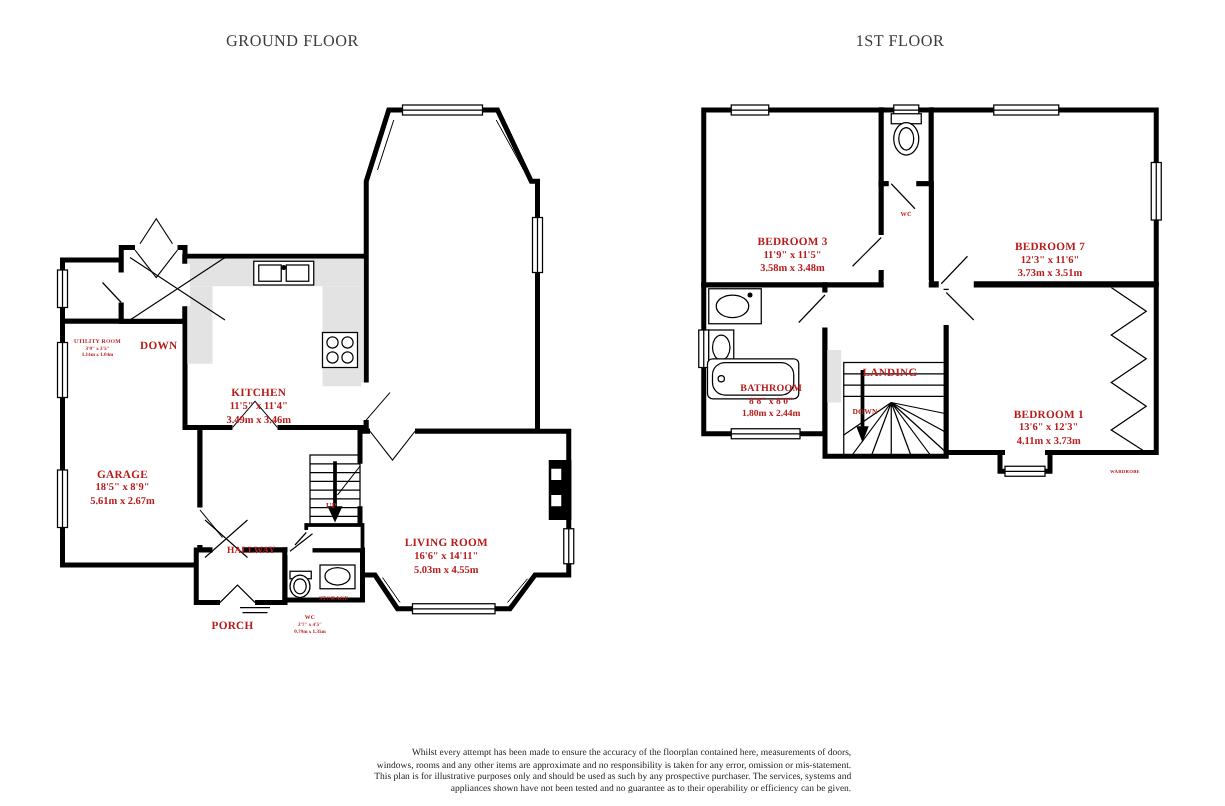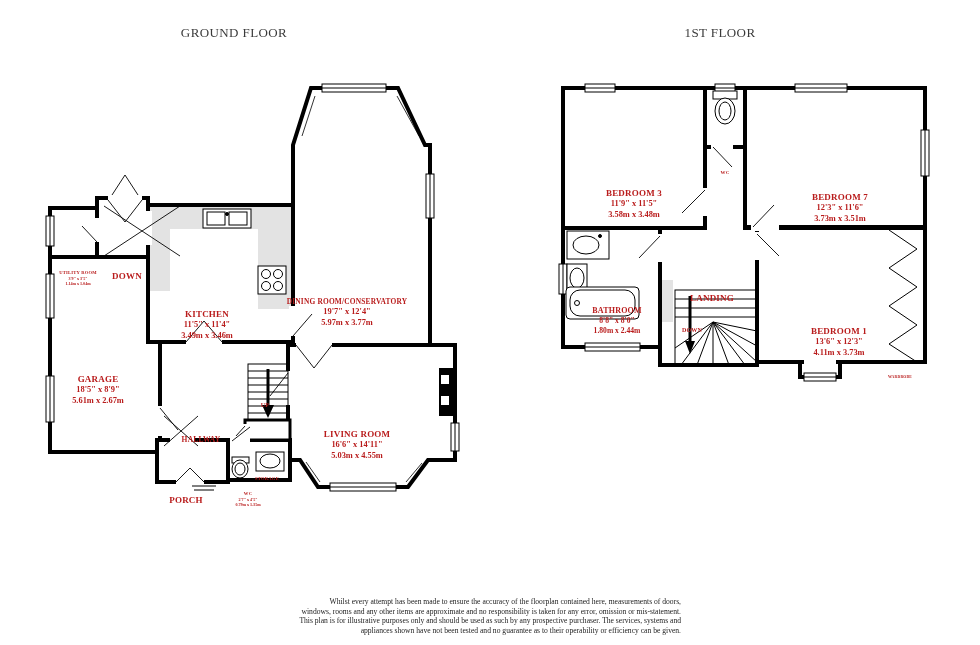--- a/index.html
+++ b/index.html
@@ -222,25 +222,20 @@
     <div class="dm">1.14m x 1.04m</div>
   </div>
   <div class="lbl" style="left:127px;top:223px">
     <div class="nm">DOWN</div>
   </div>
   <div class="lbl" style="left:207px;top:261px">
     <div class="nm">KITCHEN</div>
     <div class="dm">11'5" x 11'4"</div>
     <div class="dm">3.49m x 3.46m</div>
   </div>
-  <div class="lbl longname" style="left:347px;top:249px">
-    <div class="nm">DINING ROOM/CONSERVATORY</div>
-    <div class="dm">19'7" x 12'4"</div>
-    <div class="dm">5.97m x 3.77m</div>
-  </div>
   <div class="lbl" style="left:98px;top:326px">
     <div class="nm">GARAGE</div>
     <div class="dm">18'5" x 8'9"</div>
     <div class="dm">5.61m x 2.67m</div>
   </div>
   <div class="lbl t7" style="left:201px;top:386px">
     <div class="nm">HALLWAY</div>
   </div>
   <div class="lbl t6" style="left:265px;top:354px">
     <div class="nm">UP</div>

